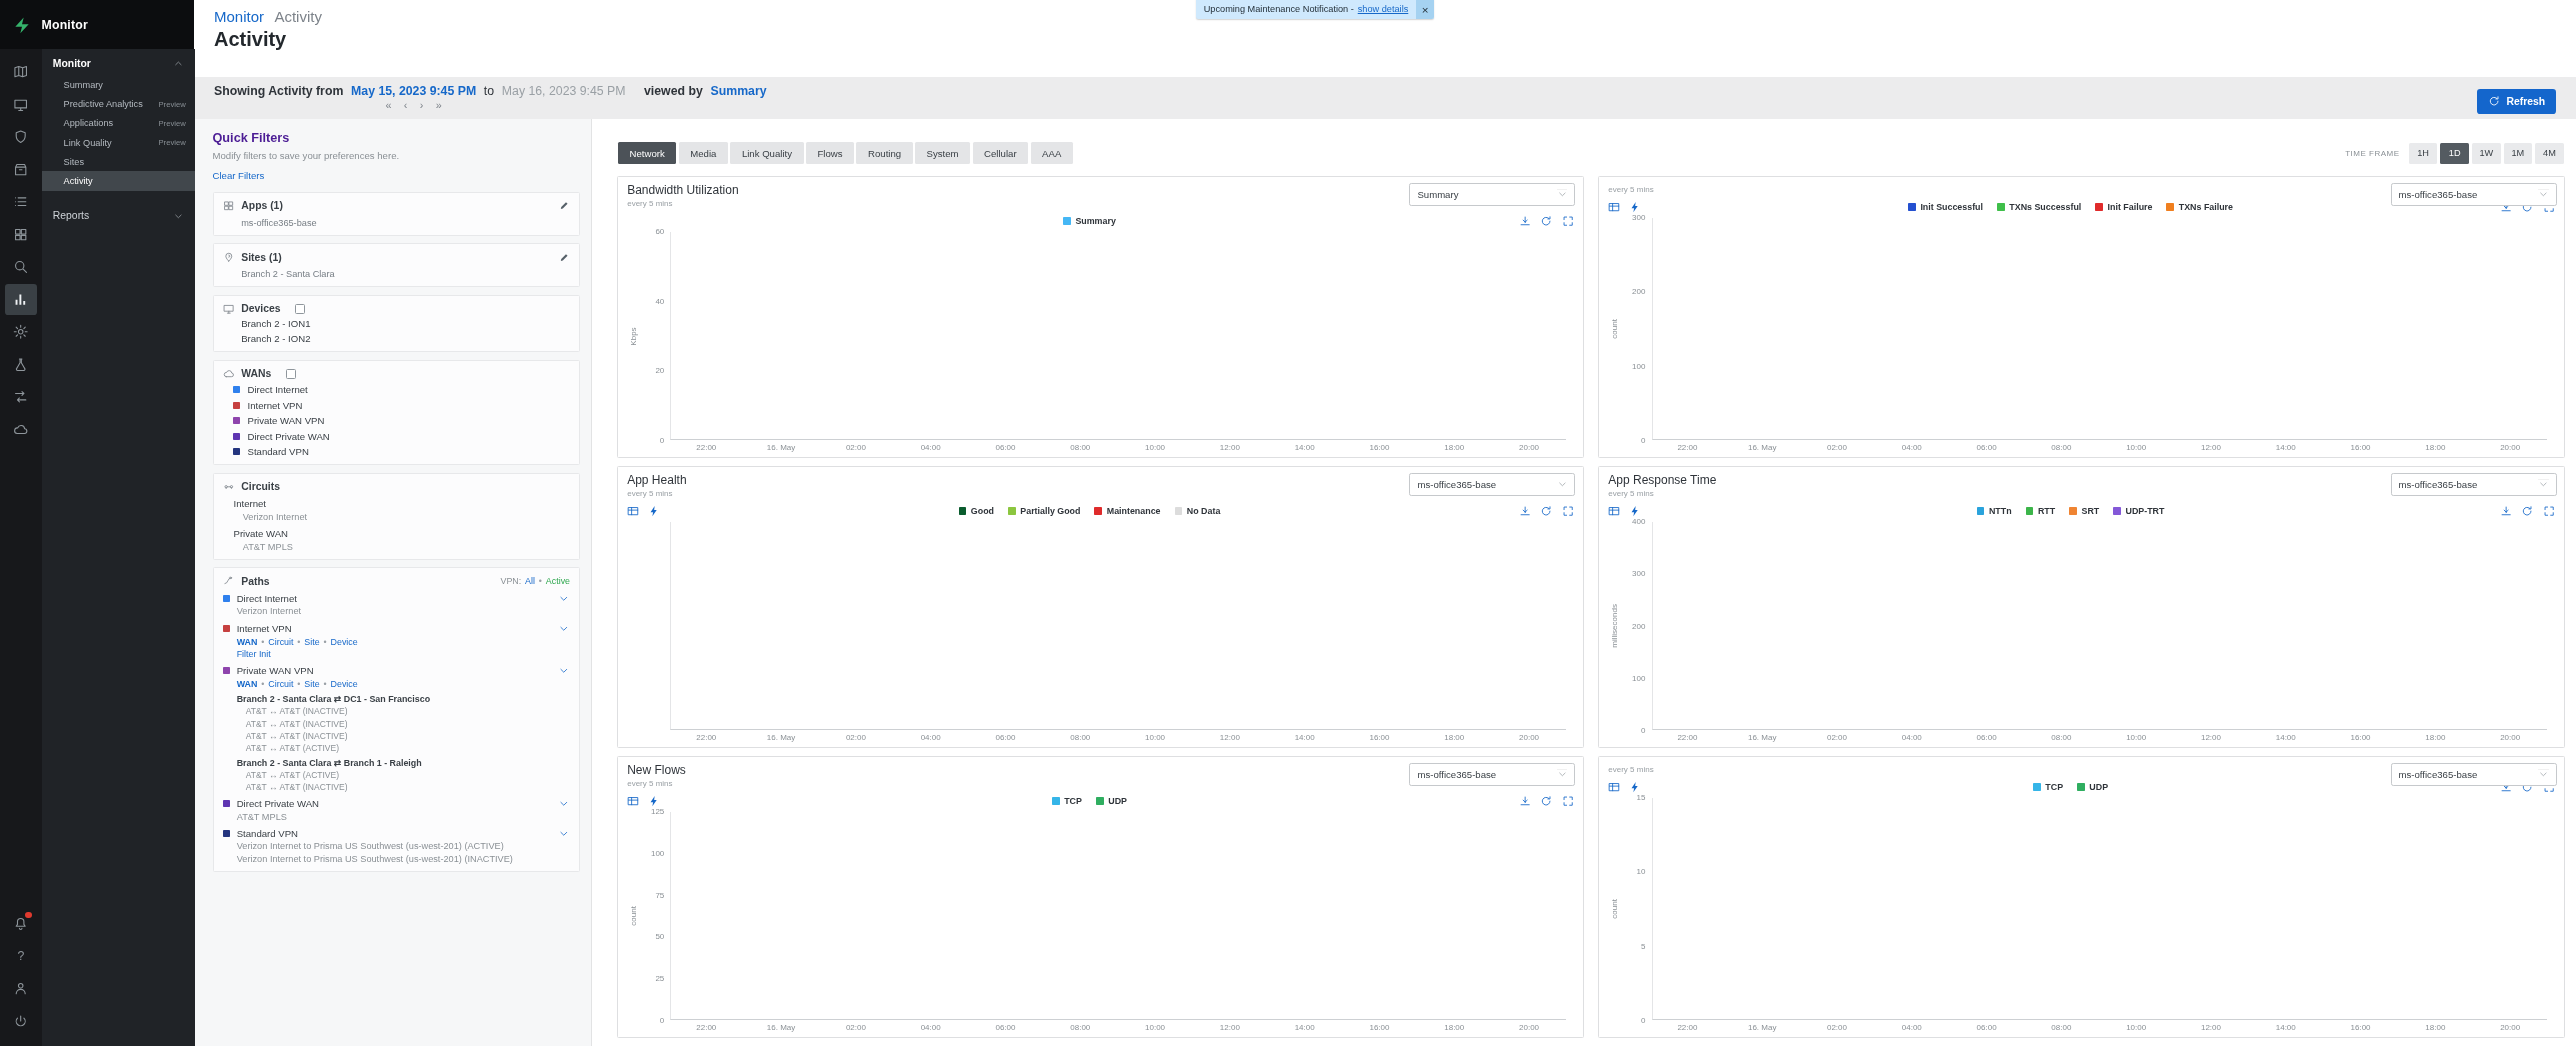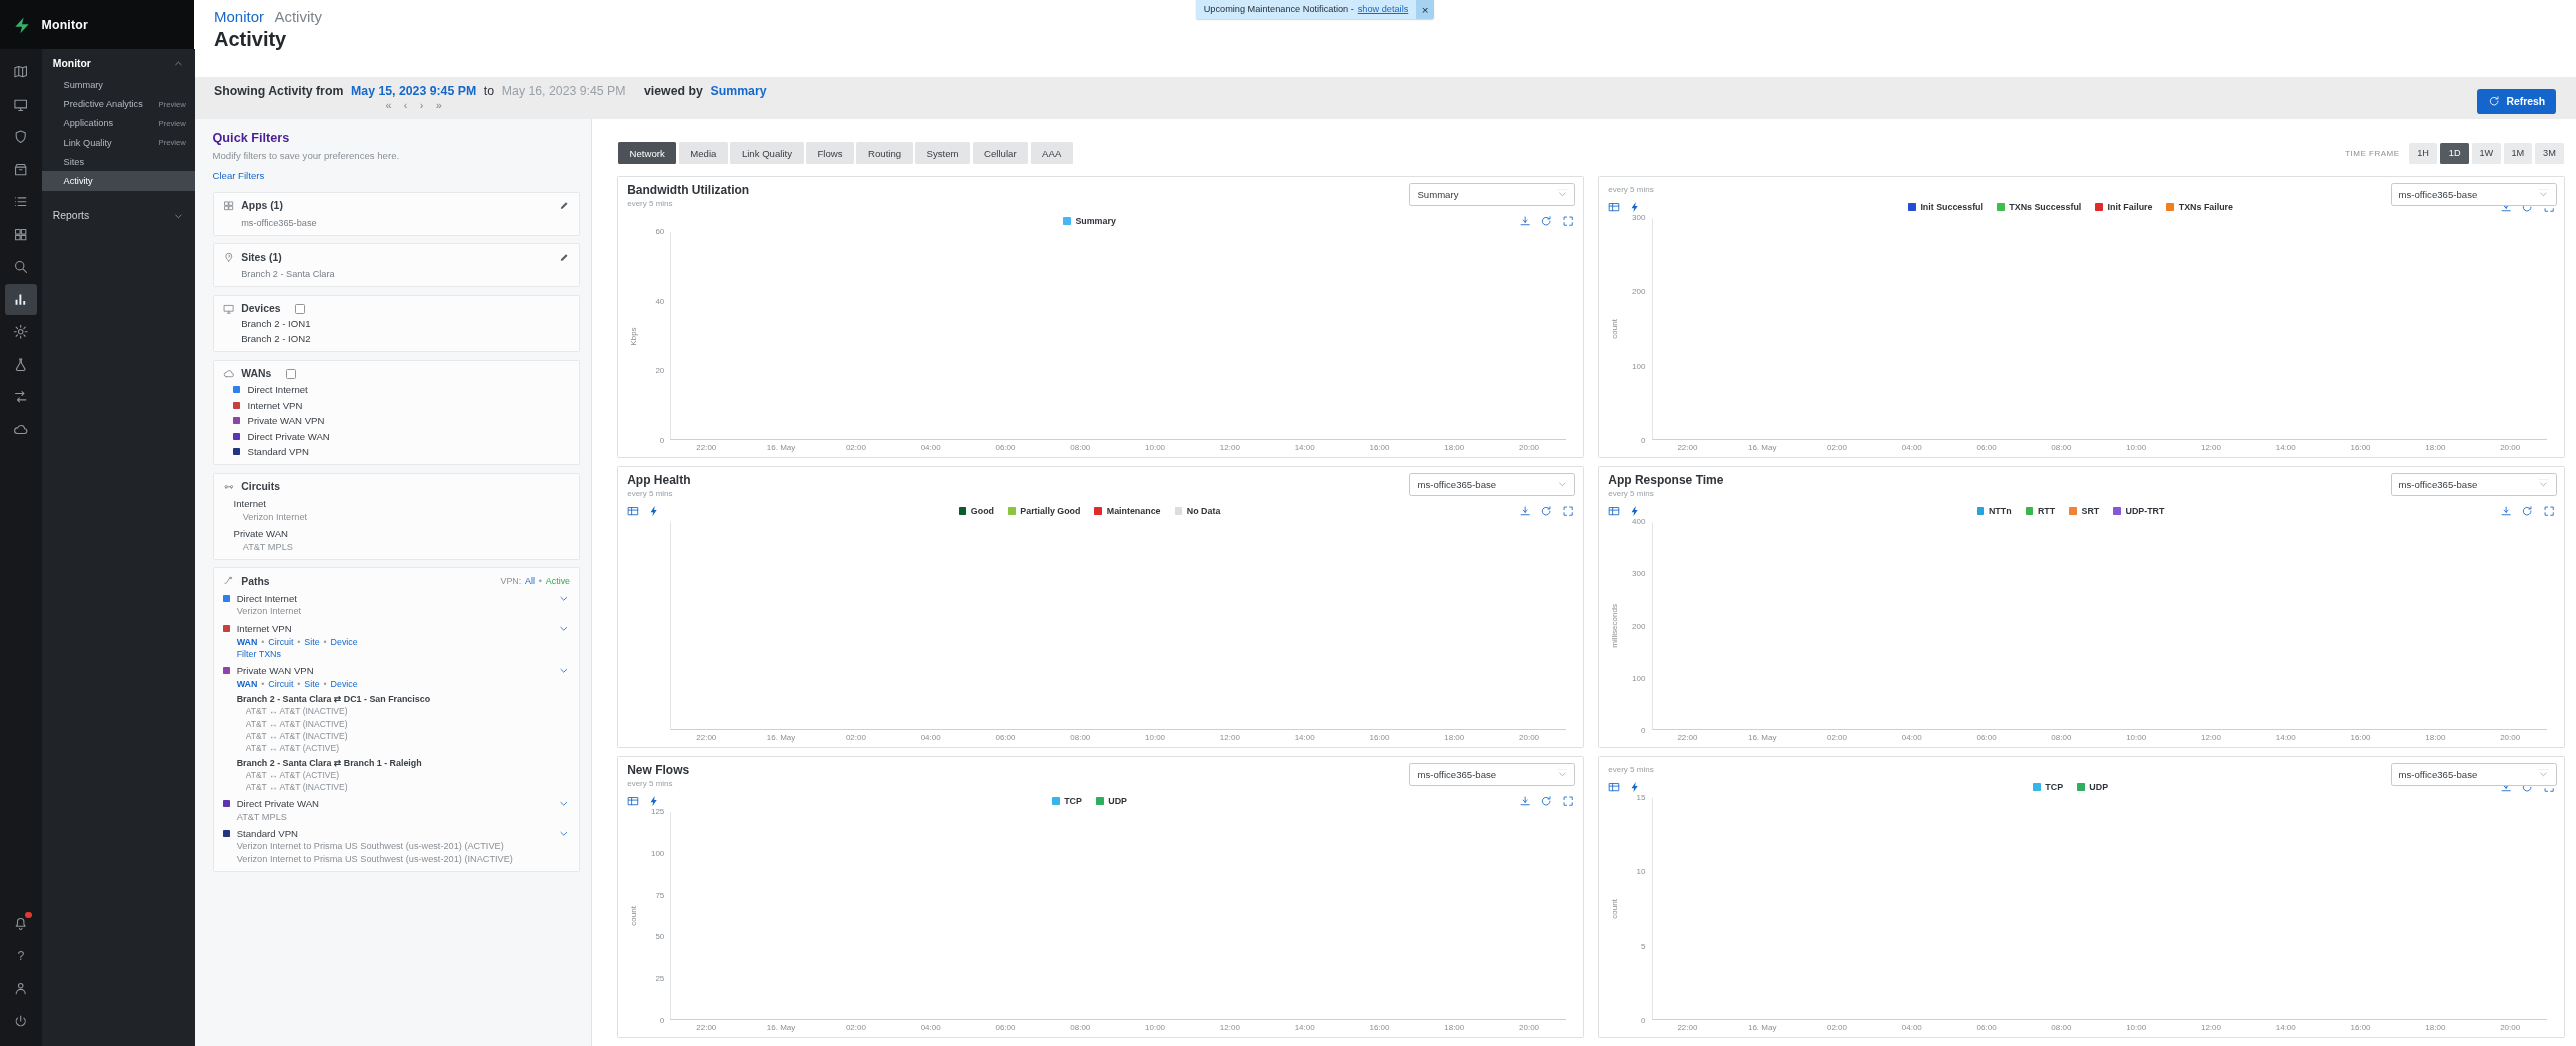--- a/index.html
+++ b/index.html
@@ -83,21 +83,21 @@
   #chartsarea{position:absolute;left:398px;right:0;top:119px;bottom:0;background:#fff}
   .tabsrow{position:absolute;left:26px;right:12.3px;top:23px;display:flex;align-items:center}
   .tab{height:22.3px;display:flex;align-items:center;padding:0 11.6px;background:#e4e5e7;color:#3a4046;font-size:9.6px;margin-right:2.3px;border-radius:1.5px;cursor:pointer}
   .tab.sel{background:#4c5258;color:#fff}
   .tfwrap{margin-left:auto;display:flex;align-items:center}
   .tf-label{font-size:8px;color:#8a9095;letter-spacing:0.5px;margin-right:6.2px}
   .tf{width:28.5px;height:21px;display:flex;align-items:center;justify-content:center;background:#e9eaec;color:#3a4046;font-size:9.2px;margin-left:3.1px;border-radius:1.5px;cursor:pointer}
   .tf.sel{background:#545b61;color:#fff}
   #grid{position:absolute;left:25px;right:10.8px;top:57px;bottom:7.7px;display:grid;grid-template-columns:1fr 1fr;grid-template-rows:1fr 1fr 1fr;gap:7.7px 14px}
   .card{border:0.8px solid #dedfe1;background:#fff;border-radius:1.5px;display:flex;flex-direction:column;padding:6.2px 9.2px 3.1px;position:relative;min-height:0}
-  .c-title{font-size:12px;font-weight:700;color:#2f343a}
+  .c-title{font-size:12px;font-weight:400;color:#2f343a}
   .c-sub{font-size:8px;color:#9aa0a5;margin-top:1.5px}
   .c-dd{position:absolute;right:7.7px;top:6.2px;width:166px;height:23px;border:0.8px solid #c6c9cc;border-radius:2.3px;background:#fff;display:flex;align-items:center;justify-content:space-between;padding:0 7px;font-size:9.6px;color:#3a4046;cursor:pointer}
   .c-toolrow{display:flex;align-items:center;margin-top:5.4px;height:15.4px}
   .c-tools-left{display:flex;gap:8.5px;color:#1668c9}
   .tool{display:flex;cursor:pointer}
   .tool svg{width:12.3px;height:12.3px}
   .c-legend{flex:1;display:flex;justify-content:center;align-items:center;gap:14px;font-size:8.9px;font-weight:700;color:#2f343a}
   .lg{display:flex;align-items:center;cursor:pointer}
   .lg i{width:7.7px;height:7.7px;border-radius:0.8px;margin-right:4.6px}
   .c-tools-right{display:flex;gap:9.2px;color:#1668c9}
@@ -467,21 +467,21 @@
           </div>
           <div class="plinks">
             <span class="plink u">WAN</span>
             <span class="pdot">•</span>
             <span class="plink">Circuit</span>
             <span class="pdot">•</span>
             <span class="plink">Site</span>
             <span class="pdot">•</span>
             <span class="plink">Device</span>
           </div>
-          <div class="pfilter">Filter TXNs</div>
+          <div class="pfilter">Filter Init</div>
           <div class="pgroup">
             <i class="sq" style="background: rgb(142, 68, 173);"></i>
             <span>Private WAN VPN</span>
             <span class="pchev">
               <svg viewBox="0 0 24 24" fill="none" stroke="currentColor" stroke-width="1.7" stroke-linecap="round" stroke-linejoin="round">
                 <path d="M6 9l6 6 6-6"></path>
               </svg>
             </span>
           </div>
           <div class="plinks">
@@ -538,21 +538,21 @@
           <div class="tab">Cellular</div>
           <div class="tab">AAA</div>
         </div>
       <div class="tfwrap">
         <span class="tf-label">TIME FRAME</span>
         <div id="tf-opts" style="display:flex">
             <div class="tf">1H</div>
             <div class="tf sel">1D</div>
             <div class="tf">1W</div>
             <div class="tf">1M</div>
-            <div class="tf">3M</div>
+            <div class="tf">4M</div>
           </div>
       </div>
     </div>
     <div id="grid">
         <div class="card">
     <div class="c-title">Bandwidth Utilization</div>
     <div class="c-sub">every 5 mins</div>
     <div class="c-dd">
       <span class="c-dd-val">Summary</span>
       <span class="chev">

